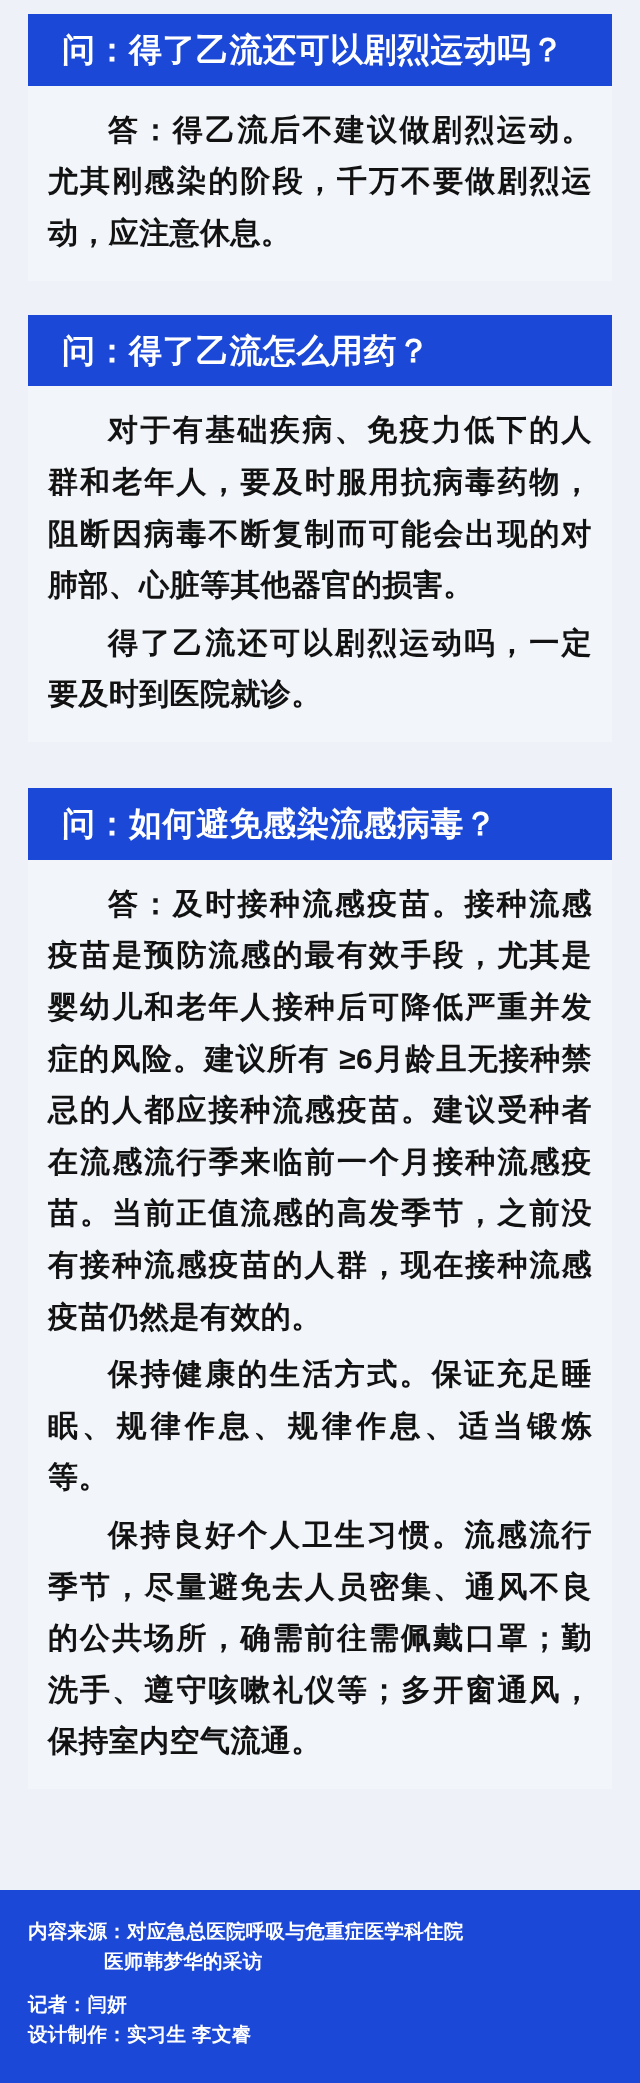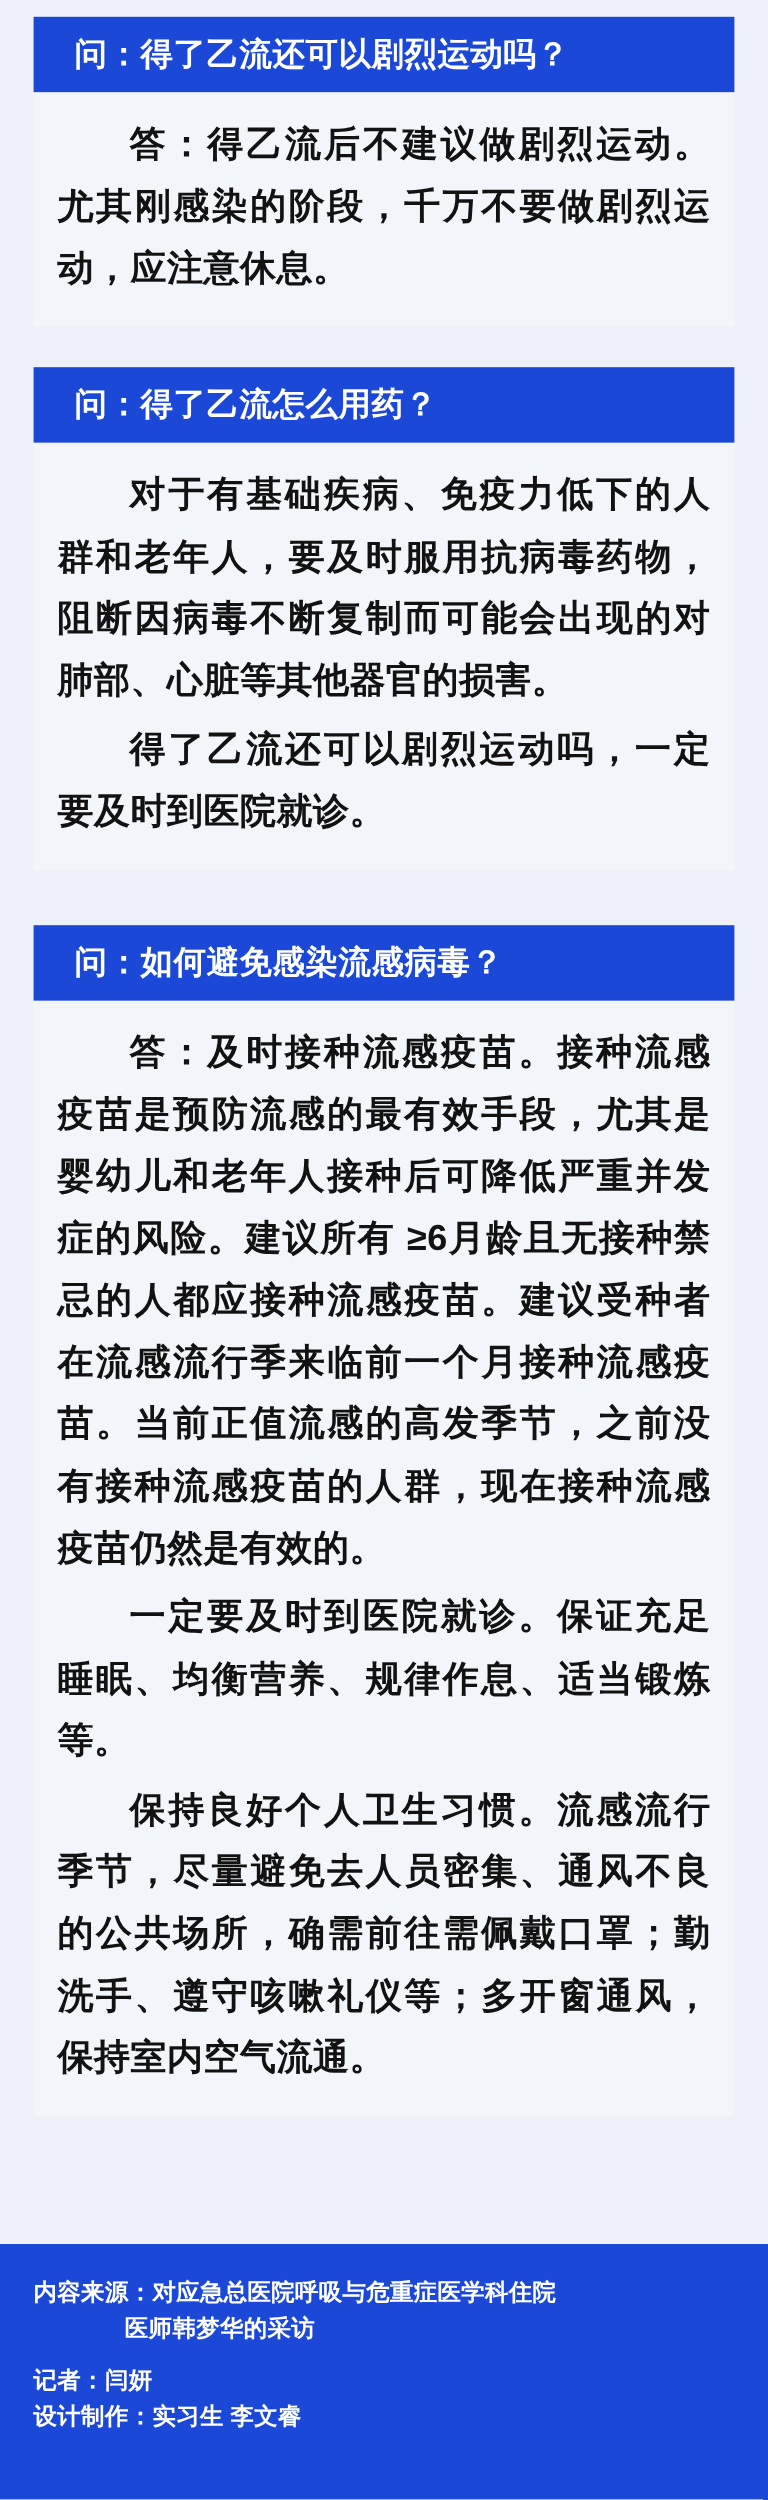--- a/index.html
+++ b/index.html
@@ -23,21 +23,21 @@
   }
   .qa-block {
     margin: 0 28px;
     background: #f2f5fa;
     box-sizing: border-box;
   }
   .qa-spacer-top { height: 14px; }
   .question {
     background: #1b48d6;
     color: #ffffff;
-    font-size: 27px;
+    font-size: 33px;
     line-height: 1.45;
     font-weight: 700;
     padding: 12px 14px 12px 34px;
     letter-spacing: 0.5px;
     box-sizing: border-box;
   }
   .answer-body {
     background: #f2f5fa;
     padding: 18px 20px 22px 20px;
     box-sizing: border-box;
@@ -51,21 +51,21 @@
     margin: 0 0 6px 0;
     font-weight: 700;
     letter-spacing: 0.4px;
   }
   .para:last-child { margin-bottom: 0; }
   .gap { height: 34px; }
   .gap-lg { height: 46px; }
   .footer {
     background: #1b48d6;
     color: #ffffff;
-    padding: 26px 28px 54px 28px;
+    padding: 26px 28px 34px 28px;
     margin-top: auto;
     box-sizing: border-box;
   }
   .footer-line {
     font-size: 19.5px;
     line-height: 1.55;
     font-weight: 700;
     letter-spacing: 0.3px;
   }
   .footer-indent {
@@ -96,21 +96,21 @@
       <p class="para">得了乙流还可以剧烈运动吗，一定要及时到医院就诊。</p>
     </div>
   </div>
 
   <div class="gap-lg"></div>
 
   <div class="qa-block">
     <div class="question">问：如何避免感染流感病毒？</div>
     <div class="answer-body">
       <p class="para">答：及时接种流感疫苗。接种流感疫苗是预防流感的最有效手段，尤其是婴幼儿和老年人接种后可降低严重并发症的风险。建议所有 ≥6月龄且无接种禁忌的人都应接种流感疫苗。建议受种者在流感流行季来临前一个月接种流感疫苗。当前正值流感的高发季节，之前没有接种流感疫苗的人群，现在接种流感疫苗仍然是有效的。</p>
-      <p class="para">一定要及时到医院就诊。保证充足睡眠、均衡营养、规律作息、适当锻炼等。</p>
+      <p class="para">保持健康的生活方式。保证充足睡眠、规律作息、规律作息、适当锻炼等。</p>
       <p class="para">保持良好个人卫生习惯。流感流行季节，尽量避免去人员密集、通风不良的公共场所，确需前往需佩戴口罩；勤洗手、遵守咳嗽礼仪等；多开窗通风，保持室内空气流通。</p>
     </div>
   </div>
 
   <div class="gap-lg"></div>
 
   <div class="footer">
     <div class="footer-line">
       <span>内容来源：</span><span>对应急总医院呼吸与危重症医学科住院</span>
     </div>

